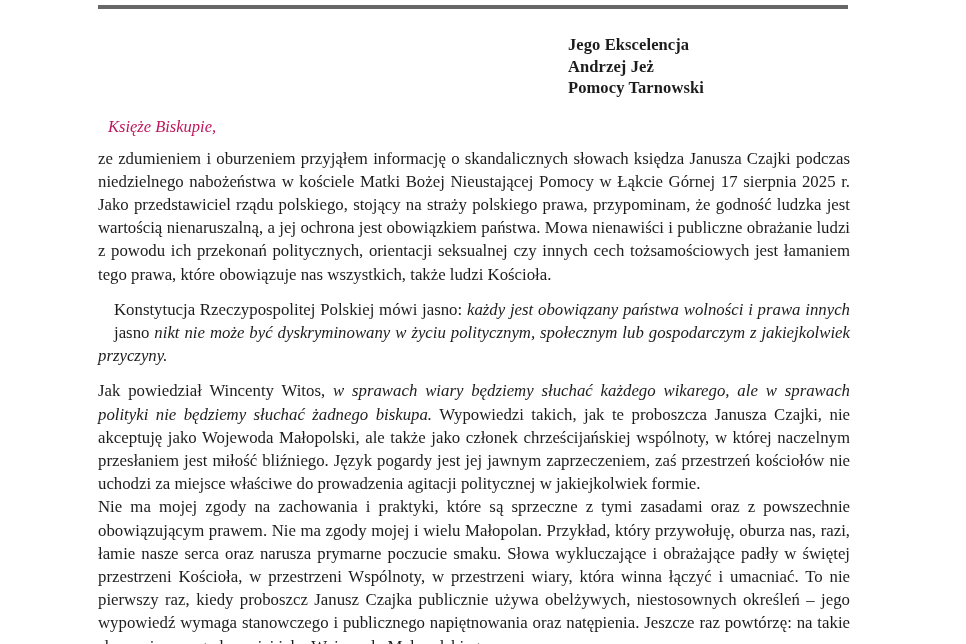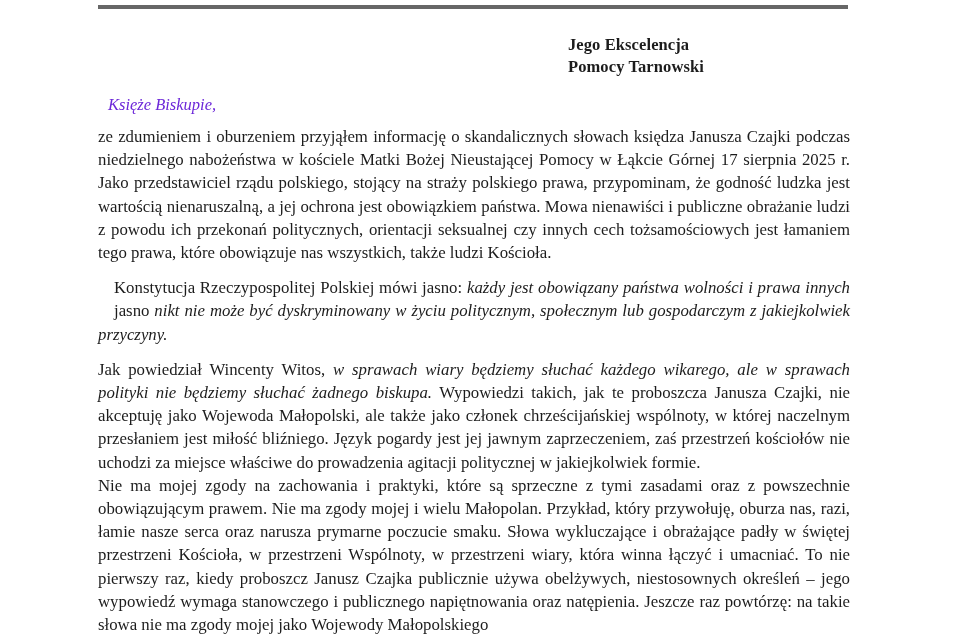--- a/index.html
+++ b/index.html
@@ -51,21 +51,21 @@
   }
   .addressee div {
     white-space: nowrap;
   }
   
   .salutation {
     margin-top: 18px;
     margin-left: 10px;
     font-style: italic;
     font-size: 16.5px;
-    color: #6d28d9;
+    color: #be185d;
   }
   
   .para {
     margin: 0;
     font-size: 16.8px;
     line-height: 23.2px;
     text-align: justify;
     text-justify: inter-word;
     hyphens: none;
   }
@@ -94,20 +94,21 @@
 <body>
 
 <div class="page">
 
   <div class="top-rule"></div>
 
   <div class="content">
 
     <div class="addressee">
       <div>Jego Ekscelencja</div>
+      <div>Andrzej Jeż</div>
       <div>Pomocy Tarnowski</div>
     </div>
 
     <div class="salutation">Księże Biskupie,</div>
 
     <p class="para p-first">ze zdumieniem i oburzeniem przyjąłem informację o skandalicznych słowach księdza Janusza Czajki podczas niedzielnego nabożeństwa w kościele Matki Bożej Nieustającej Pomocy w Łąkcie Górnej 17 sierpnia 2025 r. Jako przedstawiciel rządu polskiego, stojący na straży polskiego prawa, przypominam, że godność ludzka jest wartością nienaruszalną, a jej ochrona jest obowiązkiem państwa. Mowa nienawiści i publiczne obrażanie ludzi z powodu ich przekonań politycznych, orientacji seksualnej czy innych cech tożsamościowych jest łamaniem tego prawa, które obowiązuje nas wszystkich, także ludzi Kościoła.</p>
 
     <p class="para italic-para"><span class="roman">Konstytucja Rzeczypospolitej Polskiej mówi jasno:</span><span> każdy jest obowiązany państwa wolności i prawa innych </span><span class="roman">jasno</span><span> nikt nie może być dyskryminowany w życiu politycznym, społecznym lub gospodarczym z jakiejkolwiek przyczyny.</span></p>
 
     <p class="para"><span>Jak powiedział Wincenty Witos,</span><em> w sprawach wiary będziemy słuchać każdego wikarego, ale w sprawach polityki nie będziemy słuchać żadnego biskupa.</em><span> Wypowiedzi takich, jak te proboszcza Janusza Czajki, nie akceptuję jako Wojewoda Małopolski, ale także jako członek chrześcijańskiej wspólnoty, w której naczelnym przesłaniem jest miłość bliźniego. Język pogardy jest jej jawnym zaprzeczeniem, zaś przestrzeń kościołów nie uchodzi za miejsce właściwe do prowadzenia agitacji politycznej w jakiejkolwiek formie.</span></p>

